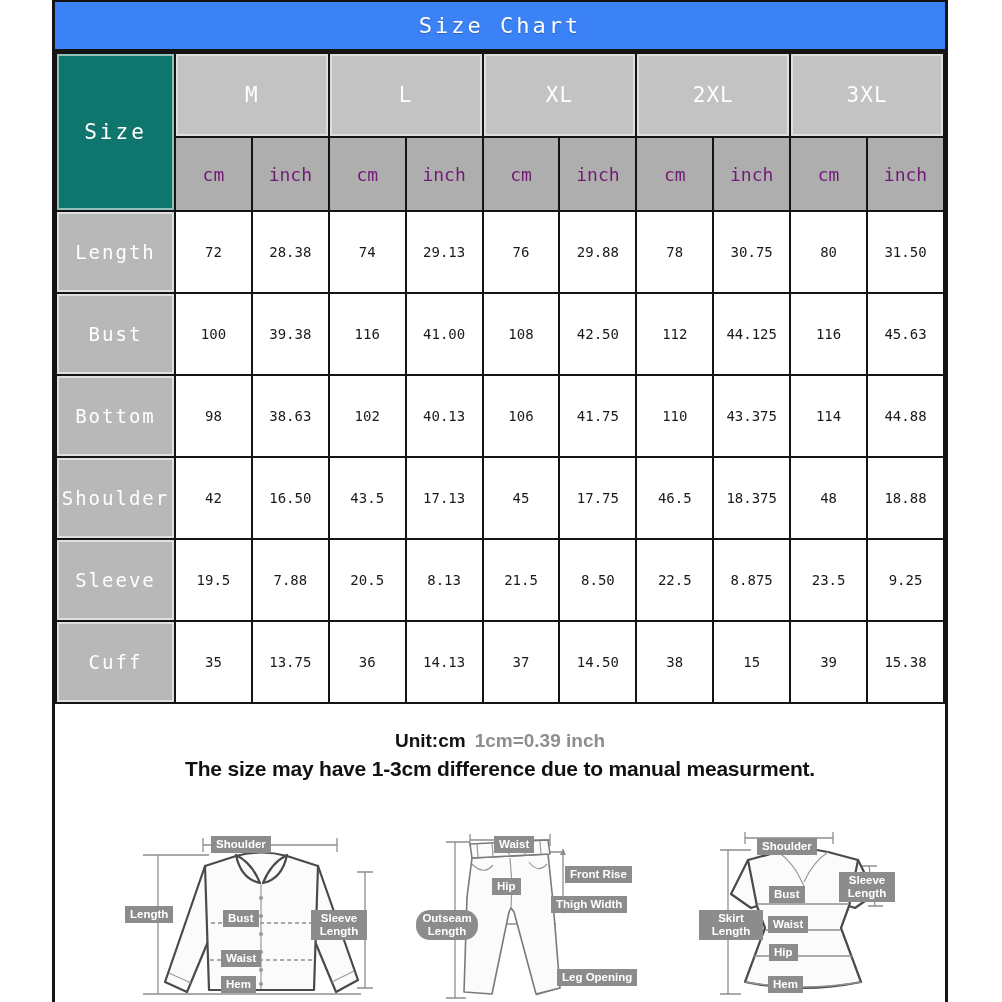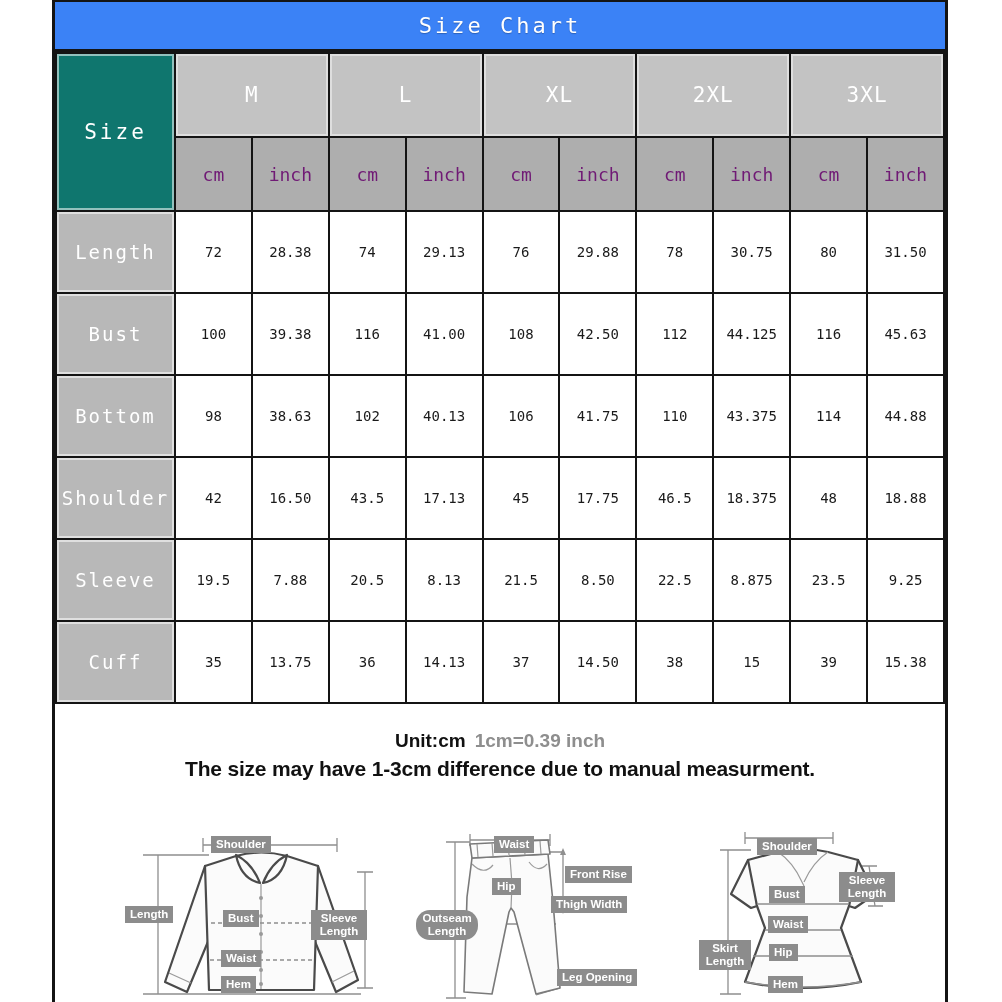--- a/index.html
+++ b/index.html
@@ -250,20 +250,20 @@
 
         <path class="outline" d="M55,38 L85,30 Q110,24 135,30 L165,38 L156,84 L148,106 L168,160 Q110,172 52,160 L72,106 L64,84 Z"></path>
 
         <path class="detail" d="M85,30 Q100,40 109,60 M135,30 Q120,40 111,60 M109,60 L111,64" stroke="#4a4a4a" stroke-width="1.8"></path>
 
         <path class="measure" d="M64,82 L156,82 M72,108 L148,108 M60,134 L160,134 M52,160 Q110,170 168,160"></path>
       </svg>
       <span class="badge" style="left:64px;  top:16px;">Shoulder</span>
       <span class="badge two" style="left:146px; top:50px; width:56px;">Sleeve Length</span>
       <span class="badge" style="left:76px;  top:64px;">Bust</span>
-      <span class="badge two" style="left:6px; top:88px; width:52px;margin-top:30px;">Skirt Length</span>
+      <span class="badge two" style="left:6px; top:88px; width:64px;">Skirt Length</span>
       <span class="badge" style="left:75px;  top:94px;">Waist</span>
       <span class="badge" style="left:76px;  top:122px;">Hip</span>
       <span class="badge" style="left:75px;  top:154px;">Hem</span>
     </div>
 
   </div>
 </div>
 
 </body></html>

